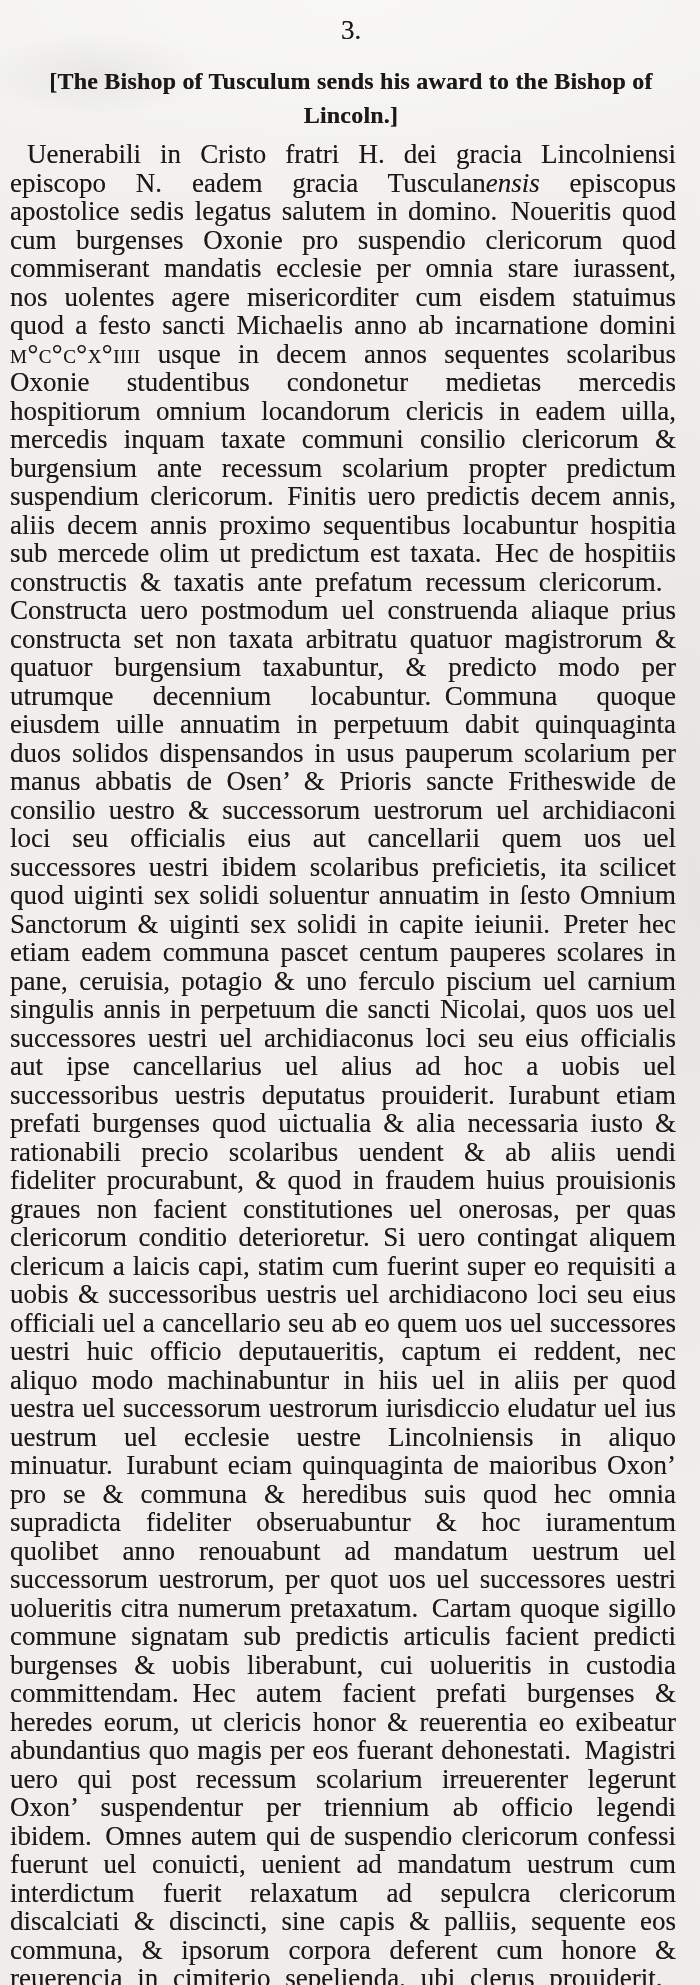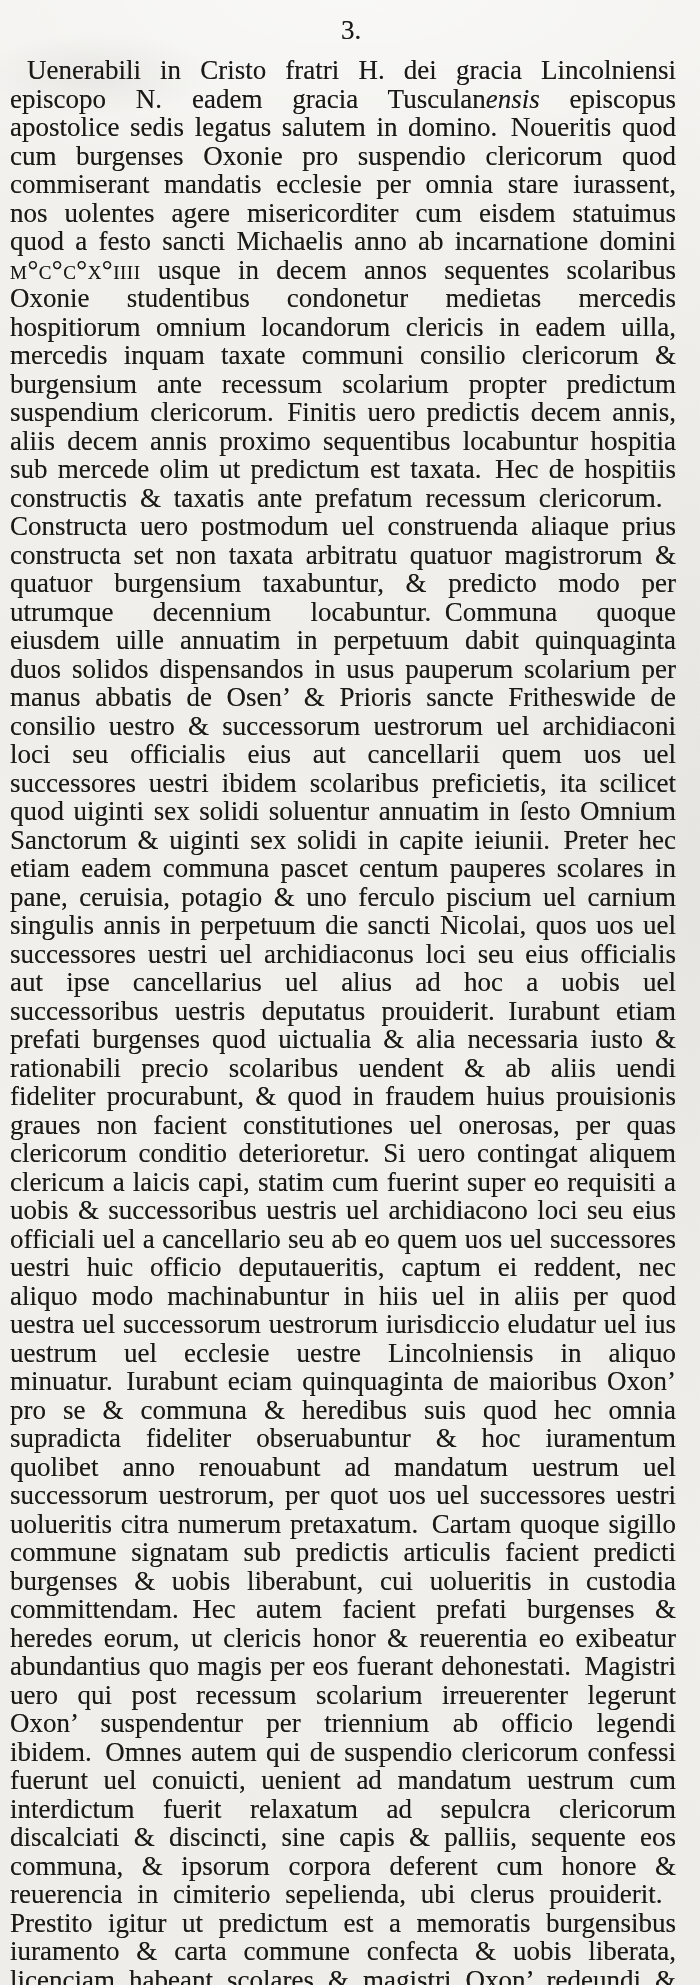--- a/index.html
+++ b/index.html
@@ -55,15 +55,19 @@
   .seg-italic { font-style: italic; }
   .seg-smallcaps { font-variant: small-caps; letter-spacing: 0.5px; }
   .seg-sup { vertical-align: super; font-size: 0.62em; line-height: 0; }
 </style>
 </head>
 <body>
 
 <div class="page">
   <div class="page-number">3.</div>
 
+  <div class="heading">
+    <div>[The Bishop of Tusculum sends his award to the Bishop of</div>
+    <div>Lincoln.]</div>
+  </div>
 
   <p class="body-text"><span class="seg-normal">Uenerabili in Cristo fratri H. dei gracia Lincolniensi episcopo N. eadem gracia Tusculan</span><span class="seg-italic">ensis</span><span class="seg-normal"> episcopus apostolice sedis legatus salutem in domino. Noueritis quod cum burgenses Oxonie pro suspendio clericorum quod commiserant mandatis ecclesie per omnia stare iurassent, nos uolentes agere misericorditer cum eisdem statuimus quod a festo sancti Michaelis anno ab incarnatione domini </span><span class="seg-smallcaps">m°c°c°x°iiii</span><span class="seg-normal"> usque in decem annos sequentes scolaribus Oxonie studentibus condonetur medietas mercedis hospitiorum omnium locandorum clericis in eadem uilla, mercedis inquam taxate communi consilio clericorum &amp; burgensium ante recessum scolarium propter predictum suspendium clericorum. Finitis uero predictis decem annis, aliis decem annis proximo sequentibus locabuntur hospitia sub mercede olim ut predictum est taxata. Hec de hospitiis constructis &amp; taxatis ante prefatum recessum clericorum. Constructa uero postmodum uel construenda aliaque prius constructa set non taxata arbitratu quatuor magistrorum &amp; quatuor burgensium taxabuntur, &amp; predicto modo per utrumque decennium locabuntur. Communa quoque eiusdem uille annuatim in perpetuum dabit quinquaginta duos solidos dispensandos in usus pauperum scolarium per manus abbatis de Osen’ &amp; Prioris sancte Fritheswide de consilio uestro &amp; successorum uestrorum uel archidiaconi loci seu officialis eius aut cancellarii quem uos uel successores uestri ibidem scolaribus preficietis, ita scilicet quod uiginti sex solidi soluentur annuatim in ſesto Omnium Sanctorum &amp; uiginti sex solidi in capite ieiunii. Preter hec etiam eadem communa pascet centum pauperes scolares in pane, ceruisia, potagio &amp; uno ferculo piscium uel carnium singulis annis in perpetuum die sancti Nicolai, quos uos uel successores uestri uel archidiaconus loci seu eius officialis aut ipse cancellarius uel alius ad hoc a uobis uel successoribus uestris deputatus prouiderit. Iurabunt etiam prefati burgenses quod uictualia &amp; alia necessaria iusto &amp; rationabili precio scolaribus uendent &amp; ab aliis uendi fideliter procurabunt, &amp; quod in fraudem huius prouisionis graues non facient constitutiones uel onerosas, per quas clericorum conditio deterioretur. Si uero contingat aliquem clericum a laicis capi, statim cum fuerint super eo requisiti a uobis &amp; successoribus uestris uel archidiacono loci seu eius officiali uel a cancellario seu ab eo quem uos uel successores uestri huic officio deputaueritis, captum ei reddent, nec aliquo modo machinabuntur in hiis uel in aliis per quod uestra uel successorum uestrorum iurisdiccio eludatur uel ius uestrum uel ecclesie uestre Lincolniensis in aliquo minuatur. Iurabunt eciam quinquaginta de maioribus Oxon’ pro se &amp; communa &amp; heredibus suis quod hec omnia supradicta fideliter obseruabuntur &amp; hoc iuramentum quolibet anno renouabunt ad mandatum uestrum uel successorum uestrorum, per quot uos uel successores uestri uolueritis citra numerum pretaxatum. Cartam quoque sigillo commune signatam sub predictis articulis facient predicti burgenses &amp; uobis liberabunt, cui uolueritis in custodia committendam. Hec autem facient prefati burgenses &amp; heredes eorum, ut clericis honor &amp; reuerentia eo exibeatur abundantius quo magis per eos fuerant dehonestati. Magistri uero qui post recessum scolarium irreuerenter legerunt Oxon’ suspendentur per triennium ab officio legendi ibidem. Omnes autem qui de suspendio clericorum confessi fuerunt uel conuicti, uenient ad mandatum uestrum cum interdictum fuerit relaxatum ad sepulcra clericorum discalciati &amp; discincti, sine capis &amp; palliis, sequente eos communa, &amp; ipsorum corpora deferent cum honore &amp; reuerencia in cimiterio sepelienda, ubi clerus prouiderit. Prestito igitur ut predictum est a memoratis burgensibus iuramento &amp; carta commune confecta &amp; uobis liberata, licenciam habeant scolares &amp; magistri Oxon’ redeundi &amp; ibidem legendi, exceptis hiis qui per triennium sunt suspensi, de quibus est premissum. Si uero predicti burgenses contra statuta nostra &amp; proprium uenerint iuramentum, ex ipso facto se sciant excommunicacionis uinculo innodatos &amp; uos uel successores uestri eos &amp; uillam eorum in pristinam suspensionis sentenciam reducatis. Dat’ apud Rames’ septimo Kalend’ Iulii.</span><span class="seg-sup">1</span></p>
 </div>
 
 </body></html>

